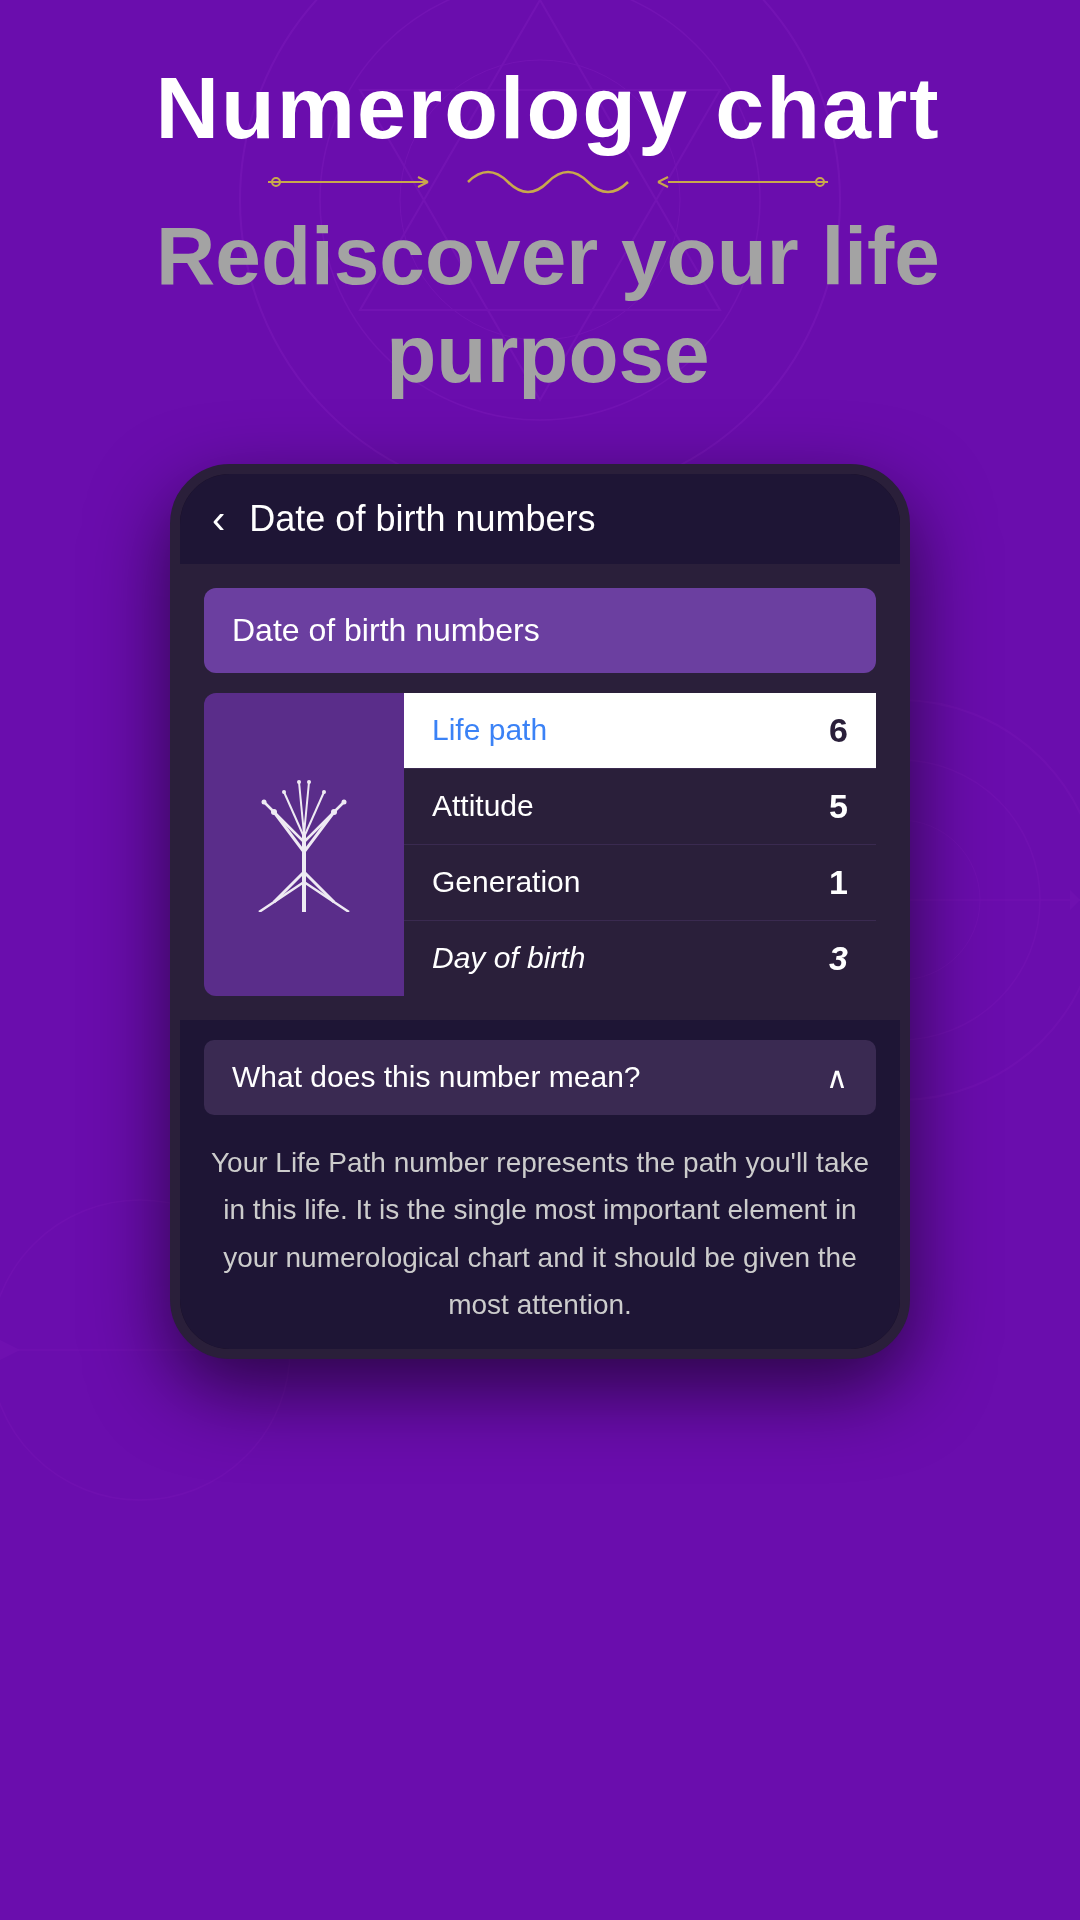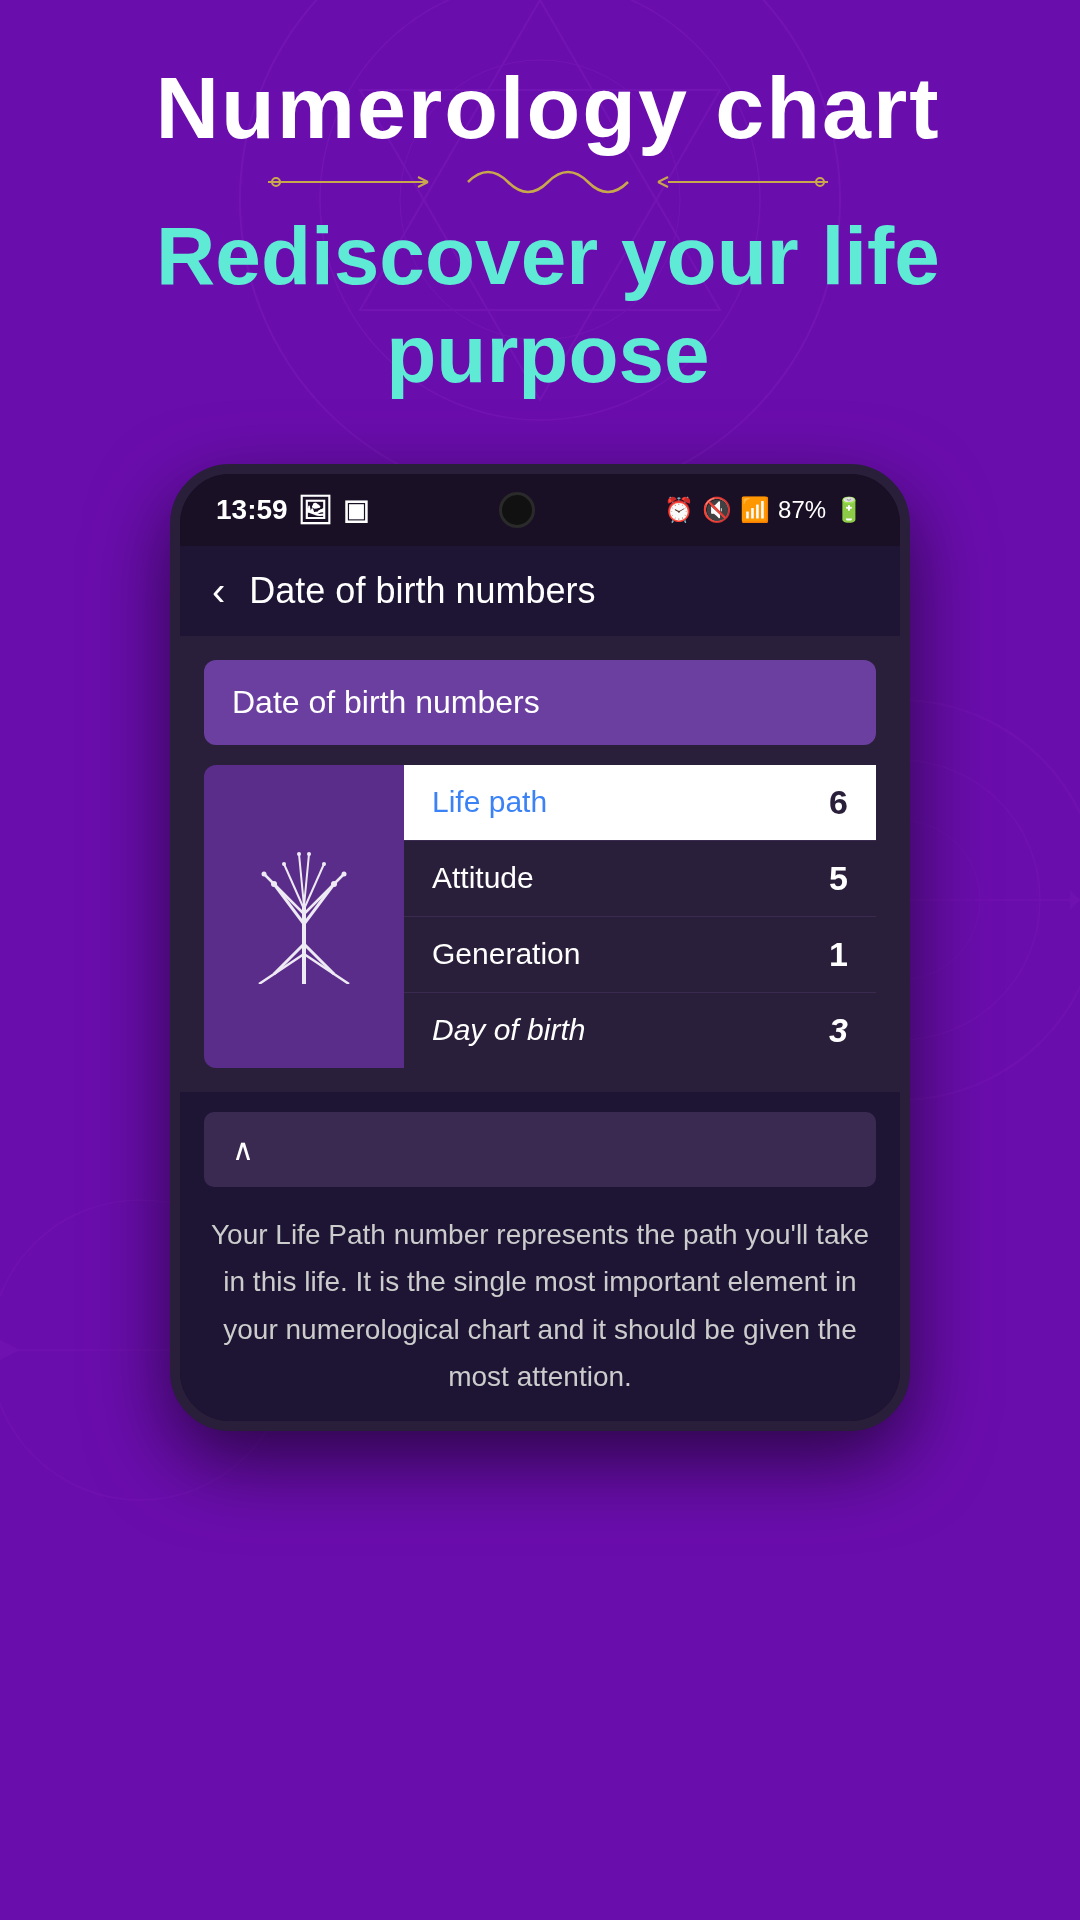--- a/index.html
+++ b/index.html
@@ -45,21 +45,21 @@
       font-size: 88px;
       font-weight: 900;
       color: #ffffff;
       line-height: 1.1;
       letter-spacing: 2px;
     }
 
     .subtitle {
       font-size: 82px;
       font-weight: 900;
-      color: #5eead4;
+      color: #a3a3a3;
       line-height: 1.2;
       text-align: center;
       padding: 0 60px 40px 60px;
     }
 
     
     .phone-wrapper {
       display: flex;
       justify-content: center;
       padding: 20px 40px 0 40px;
@@ -324,35 +324,20 @@
         <line x1="400" y1="30" x2="390" y2="25" stroke="#c9a84c" stroke-width="2"></line>
       </svg>
     </div>
 
     <h2 class="subtitle">Rediscover your life purpose</h2>
   </div>
 
   <div class="phone-wrapper">
     <div class="phone-frame">
 
-      <div class="status-bar">
-        <div class="status-left">
-          <span>13:59</span>
-          <span>🖼</span>
-          <span>▣</span>
-        </div>
-        <div class="status-center"></div>
-        <div class="status-right">
-          <span>⏰</span>
-          <span>🔇</span>
-          <span>📶</span>
-          <span>87%</span>
-          <span>🔋</span>
-        </div>
-      </div>
 
       <div class="nav-bar">
         <span class="nav-back">‹</span>
         <span class="nav-title">Date of birth numbers</span>
       </div>
 
       <div class="phone-content">
 
         <div class="section-header">
           <span class="section-header-text">Date of birth numbers</span>
@@ -413,20 +398,21 @@
               <span class="number-row-value">3</span>
             </div>
           </div>
         </div>
 
       </div>
 
       <div class="explanation-section">
 
         <div class="expand-bar">
+          <span class="expand-bar-text">What does this number mean?</span>
           <span class="expand-chevron">∧</span>
         </div>
 
         <div class="explanation-text">
           <p>Your Life Path number represents the path you'll take in this life. It is the single most important element in your numerological chart and it should be given the most attention.</p>
         </div>
 
       </div>
 
     </div>

